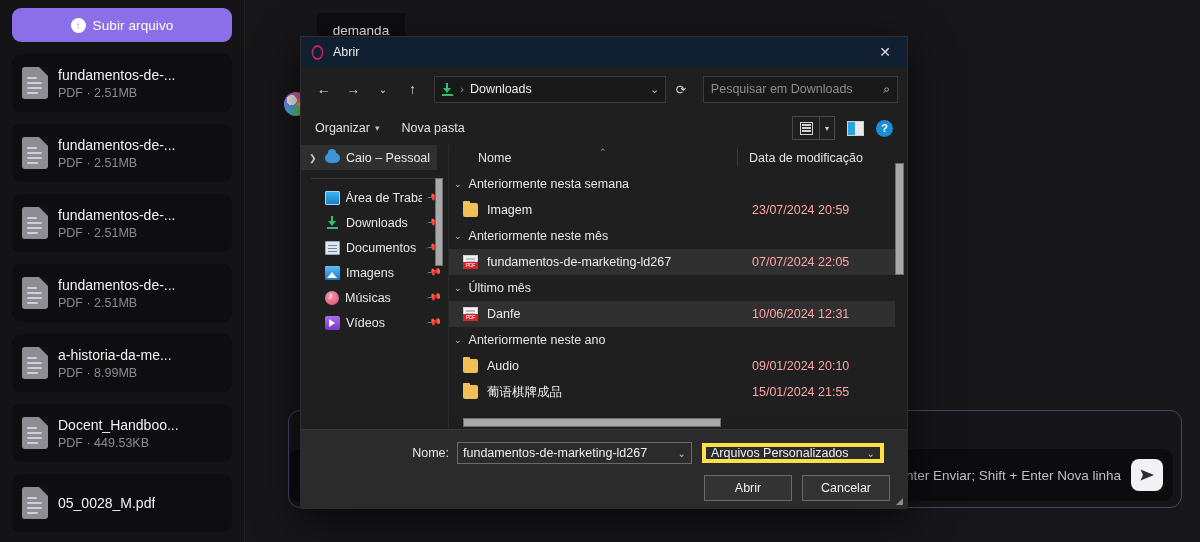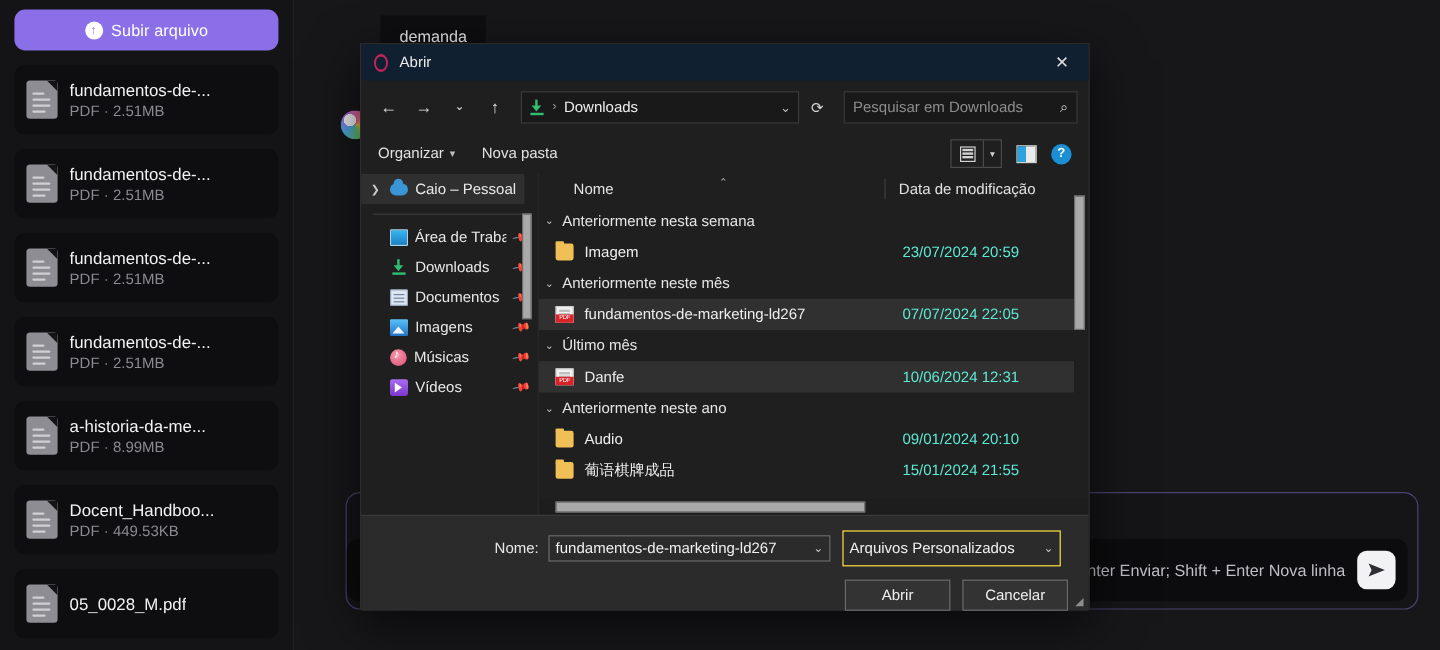--- a/index.html
+++ b/index.html
@@ -237,21 +237,21 @@
   .fi.pdf:after {
     content: "PDF"; position: absolute; left: -1px; bottom: -1px; right: -1px;
     background: #d8232a; color: #fff; font-size: 5px; line-height: 7px; text-align: center;
     letter-spacing: -.3px; font-family: "Liberation Sans", sans-serif;
   }
   .fi.pdf:before {
     content:""; position:absolute; left:2px; top:2px; width:9px; height:1.5px;
     background:#bfbfbf; box-shadow: 0 3px 0 #bfbfbf;
   }
   .fname { width: 265px; }
-  .fdate { color: #5eead4; }
+  .fdate { color: #fca5a5; }
   #list-sb {
     position: absolute; right: 3px; top: 18px; width: 9px; height: 112px;
     background: #a9a9a9; border: 1px solid #6f6f6f;
   }
   #hsb-track {
     position: absolute; left: 0; right: 0; bottom: 0; height: 13px; background: #1d1d1d;
   }
   #hsb-thumb {
     position: absolute; left: 14px; top: 2px; width: 258px; height: 9px;
     background: #a9a9a9; border: 1px solid #6f6f6f;
@@ -260,21 +260,21 @@
   
   #footer { position: relative; height: 80px; background: #2b2b2b; border-top: 1px solid #3a3a3a; }
   #name-row { display: flex; align-items: center; padding: 12px 0 0 0; }
   #name-label { width: 156px; text-align: right; padding-right: 8px; color: #e8e8e8; font-size: 12.5px; }
   #name-input {
     width: 235px; height: 22px; background: #2b2b2b; border: 1px solid #6a6a6a;
     display: flex; align-items: center; padding: 0 5px; color: #f0f0f0; font-size: 12.5px;
   }
   #name-caret { margin-left: auto; color: #c2c2c2; font-size: 10px; }
   #filter {
-    width: 182px; height: 30px; margin-left: 10px; background: #2b2b2b; border: 1px solid #fde047;
+    width: 182px; height: 20px; margin-left: 10px; background: #2b2b2b; border: 4px solid #fde047;
     display: flex; align-items: center; padding: 0 5px; color: #f0f0f0; font-size: 12.5px;
   }
   #filter-caret { margin-left: auto; color: #c2c2c2; font-size: 10px; }
   #btn-row { display: flex; justify-content: flex-end; gap: 10px; padding: 11px 17px 0 0; }
   .dbtn {
     width: 88px; height: 26px; border: 1px solid #6a6a6a; background: #333333;
     color: #f0f0f0; font-size: 12.5px; display: flex; align-items: center; justify-content: center;
   }
   #grip { position: absolute; right: 4px; bottom: 3px; color: #8d8d8d; font-size: 9px; }
 </style>

